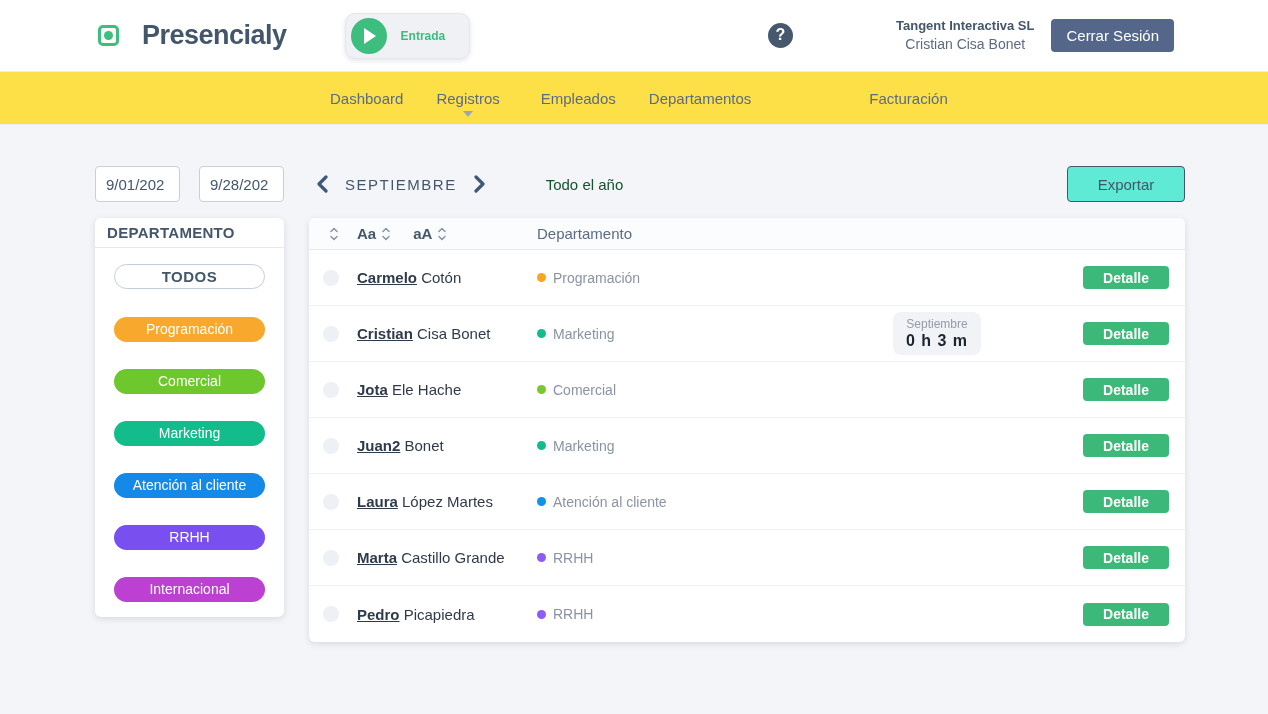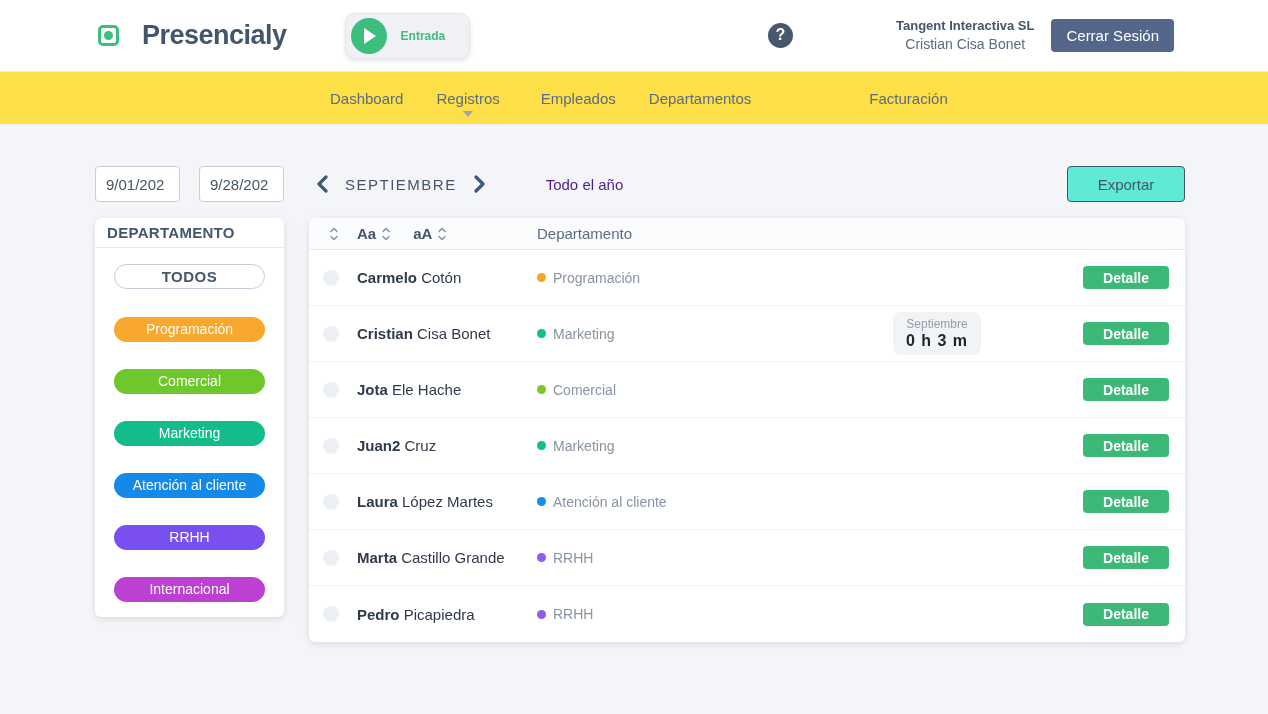--- a/index.html
+++ b/index.html
@@ -68,21 +68,21 @@
   .content { padding:41px 83px 0 95px; }
   .filters { display:flex; align-items:center; }
   .date-input {
     width:85px; height:36px; border:1px solid #c9d0da; border-radius:4px; background:#fff;
     color:#44566c; font-size:15px; font-family:inherit; padding:0 14px 0 10px; outline:none;
   }
   .date-input + .date-input { margin-left:19px; }
   .month-nav { display:flex; align-items:center; margin-left:31px; }
   .chev { display:flex; align-items:center; cursor:pointer; }
   .month-label { margin:0 14px; font-size:15px; color:#44566c; letter-spacing:1.5px; }
-  .all-year { margin-left:59px; font-size:15px; color:#4c1d95; cursor:pointer;text-align:right; }
+  .all-year { margin-left:59px; font-size:15px; color:#14532d; cursor:pointer;text-align:right; }
   .select-box {
     margin-left:98px; width:187px; height:36px; border:1px solid #b9c2cf; border-radius:5px;
     background:#fff; display:flex; align-items:center; justify-content:space-between;
     padding:0 12px; color:#6a7687; font-size:15px; cursor:pointer;
   }
   .export-btn {
     margin-left:auto; width:118px; height:36px; background:#5eead4; border:1px solid #44566c;
     border-radius:4px; color:#44566c; font-size:15px; font-family:inherit; cursor:pointer;
   }
   
@@ -122,21 +122,21 @@
   .h-gap { width:22px; }
   .h-dept { flex:1; font-size:15px; color:#5b6b84; }
   .t-row {
     min-height:56px; display:flex; align-items:center; padding:0 16px 0 10px;
     border-bottom:1px solid #eef0f3;
   }
   .t-row:last-child { border-bottom:none; }
   .cell-check { width:24px; display:flex; justify-content:center; }
   .check-circle { width:16px; height:16px; border-radius:50%; background:#edf0f5; cursor:pointer; }
   .cell-name { width:180px; margin-left:14px; font-size:15px; color:#2f3a4b; }
-  .cell-name .first { font-weight:bold; }
+  .cell-name .first { font-weight:bold;text-decoration:underline; }
   .cell-dept { flex:1; display:flex; align-items:center; gap:7px; font-size:14px; color:#8a93a3; }
   .dept-dot { width:9px; height:9px; border-radius:50%; flex:0 0 auto; }
   .cell-badge { width:100px; margin-right:96px; display:flex; justify-content:center; }
   .badge { background:#f2f3f6; border-radius:8px; padding:5px 13px; text-align:center; margin:6px 0; }
   .badge-month { font-size:12px; color:#949ca9; }
   .badge-time { font-size:16px; font-weight:bold; color:#1c2430; letter-spacing:1px; margin-top:1px; }
   .cell-action { width:86px; }
   .detail-btn {
     width:86px; height:23px; background:#3cb878; border:none; border-radius:4px;
     color:#fff; font-weight:bold; font-size:14px; font-family:inherit; cursor:pointer;
@@ -281,21 +281,21 @@
                 <span class="dept-dot" style="background: rgb(122, 199, 46);"></span>
                 <span>Comercial</span>
               </span>
               <span class="cell-badge"></span>
               <span class="cell-action"><button class="detail-btn">Detalle</button></span>
             </div>
             <div class="t-row">
               <span class="cell-check">
                 <span class="check-circle"></span>
               </span>
-              <span class="cell-name"><span class="first">Juan2</span><span> Cruz</span></span>
+              <span class="cell-name"><span class="first">Juan2</span><span> Bonet</span></span>
               <span class="cell-dept">
                 <span class="dept-dot" style="background: rgb(18, 189, 139);"></span>
                 <span>Marketing</span>
               </span>
               <span class="cell-badge"></span>
               <span class="cell-action"><button class="detail-btn">Detalle</button></span>
             </div>
             <div class="t-row">
               <span class="cell-check">
                 <span class="check-circle"></span>

